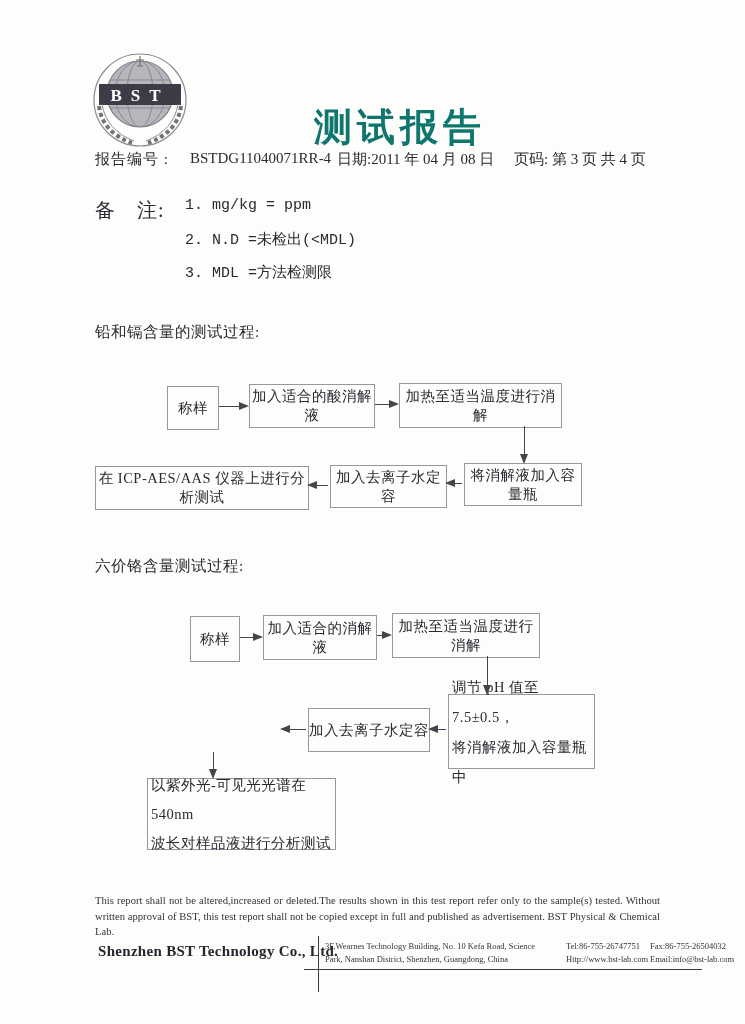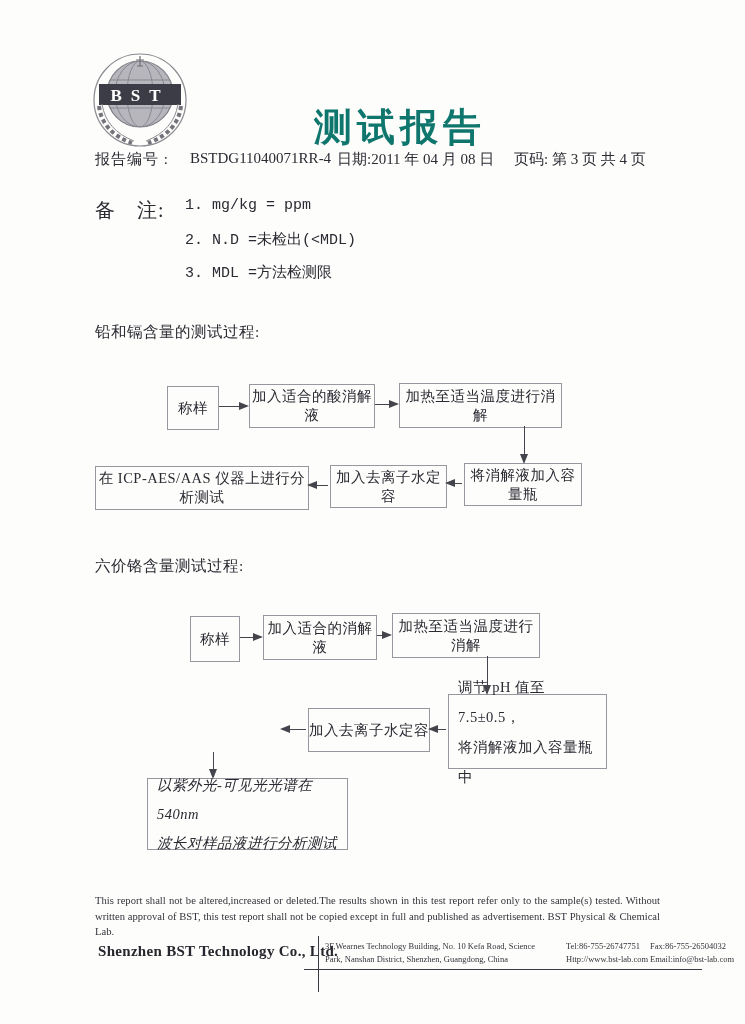--- a/index.html
+++ b/index.html
@@ -13,21 +13,21 @@
   .doc-title { font-size:38px; font-weight:bold; letter-spacing:5px; color:#0f766e; text-align:center;margin-top:28px; }
   .info { font-size:15px; }
   .note-label { font-size:20px; letter-spacing:1px; }
   .note-item { font-size:15px;font-family:Liberation Mono, monospace; }
   .section-title { font-size:15.5px; font-weight:normal; letter-spacing:0.5px; }
   .fbox {
     position:absolute; border:1px solid #97979f; background:#fdfdfb;
     display:flex; align-items:center; justify-content:center;
     font-size:14.5px; letter-spacing:0.5px; color:#2a2a33; text-align:center;
   }
-  .fbox.multi { flex-direction:column; align-items:flex-start; justify-content:center; padding:0 9px; line-height:30px; text-align:left; }
+  .fbox.multi { flex-direction:column; align-items:flex-start; justify-content:center; padding:0 3px; line-height:30px; text-align:left; }
   .arrow-h { position:absolute; height:1px; background:#44444c; }
   .arrow-v { position:absolute; width:1px; background:#44444c; }
   .head-r { position:absolute; right:-2px; top:-4px; width:0; height:0;
     border-left:10px solid #44444c; border-top:4px solid transparent; border-bottom:4px solid transparent; }
   .head-l { position:absolute; left:-2px; top:-4px; width:0; height:0;
     border-right:10px solid #44444c; border-top:4px solid transparent; border-bottom:4px solid transparent; }
   .head-d { position:absolute; bottom:-2px; left:-4px; width:0; height:0;
     border-top:10px solid #44444c; border-left:4px solid transparent; border-right:4px solid transparent; }
   .disclaimer {
     position:absolute; left:95px; top:893px; width:565px;
@@ -110,21 +110,21 @@
   <div class="fbox" style="left:263px; top:615px; width:112px; height:43px;">加入适合的消解液</div>
   <div class="fbox" style="left:392px; top:613px; width:146px; height:43px;">加热至适当温度进行消解</div>
 
   <div class="fbox multi" style="left:448px; top:694px; width:139px; height:73px;">
     <span>调节 pH 值至 7.5±0.5，</span>
     <span>将消解液加入容量瓶中</span>
   </div>
 
   <div class="fbox" style="left:308px; top:708px; width:120px; height:42px;">加入去离子水定容</div>
 
-  <div class="fbox multi" style="left:147px; top:778px; width:181px; height:70px; line-height:29px;font-style:italic;">
+  <div class="fbox multi" style="left:147px; top:778px; width:181px; height:70px; line-height:29px;">
     <span>以紫外光-可见光光谱在  540nm</span>
     <span>波长对样品液进行分析测试</span>
   </div>
 
   <div class="arrow-h" style="left:240px; top:637px; width:21px;">
       <i class="head-r"></i>
     </div>
   <div class="arrow-h" style="left:377px; top:635px; width:13px;">
       <i class="head-r"></i>
     </div>

